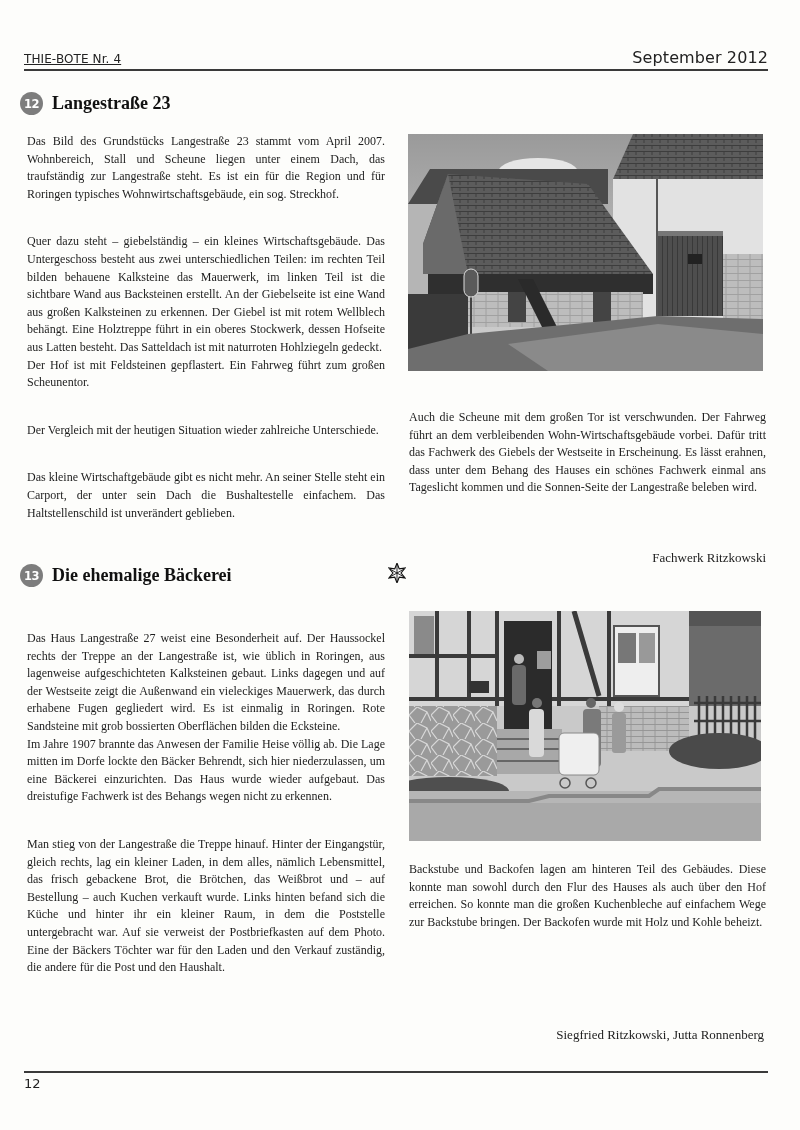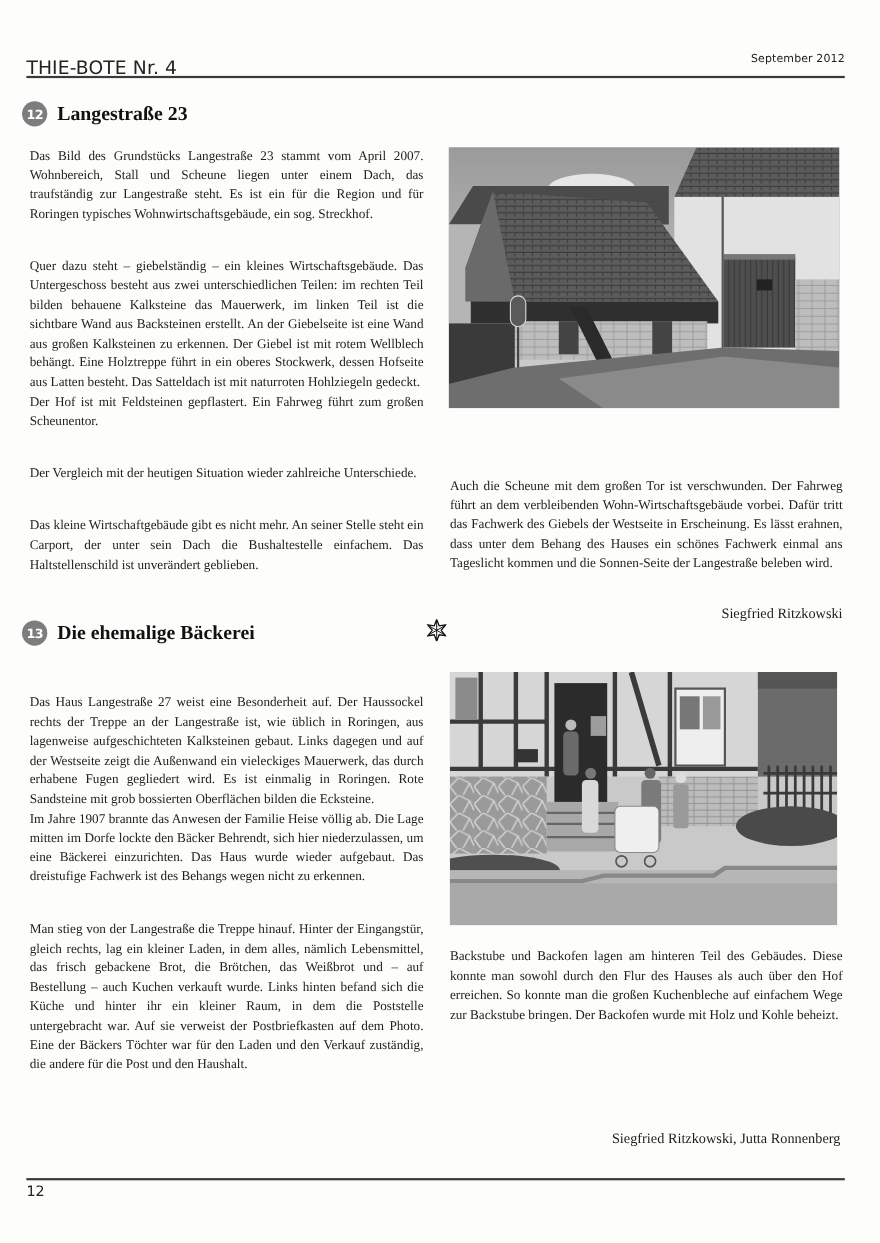--- a/index.html
+++ b/index.html
@@ -2,23 +2,23 @@
 <html><head>
 <meta charset="utf-8">
 <style>
   html, body { margin: 0; padding: 0; }
   body {
     width: 800px; height: 1130px; background: #fdfdfb; position: relative; overflow: hidden;
     font-family: "Liberation Serif", "DejaVu Serif", serif; color: #1d1d1d;
   }
   .hdr-left, .hdr-right, .page-num {
     position: absolute; font-family: "DejaVu Sans", "Liberation Sans", sans-serif;
-    font-size: 10px; color: #222; letter-spacing: 0.1px;
+    font-size: 16px; color: #222; letter-spacing: 0.1px;
   }
-  .hdr-left { left: 24px; top: 52px; font-size: 17px; }
+  .hdr-left { left: 24px; top: 52px; font-size: 12px; text-decoration: underline; }
   .hdr-right { right: 32px; top: 48px; }
   .rule { position: absolute; left: 24px; right: 32px; height: 2px; background: #3a3a3a; }
   .rule.top { top: 69px; }
   .rule.bottom { top: 1071px; }
   .page-num { left: 24px; top: 1076px; font-size: 13px; }
 
   .sec-title { position: absolute; left: 20px; display: flex; align-items: center; }
   .badge {
     width: 23px; height: 23px; border-radius: 50%; background: #7d7d7d; color: #fff;
     font-family: "DejaVu Sans", sans-serif; font-weight: bold; font-size: 11.5px;
@@ -103,24 +103,24 @@
     <rect x="0" y="160" width="60" height="55" fill="#3a3a3a"></rect>
 
     <rect x="62" y="137" width="2" height="80" fill="#444"></rect>
     <rect x="56" y="135" width="14" height="28" rx="7" fill="#5a5a5a" stroke="#ddd" stroke-width="1"></rect>
 
     <polygon points="0,215 60,200 250,182 355,185 355,237 0,237" fill="#6e6e6e"></polygon>
     <polygon points="100,210 250,190 355,200 355,237 140,237" fill="#8a8a8a"></polygon>
   </svg>
 </div>
 
-<div class="col" style="left:409px; top:433px; width:357px;">
+<div class="col" style="left:409px; top:409px; width:357px;">
   <p>Auch die Scheune mit dem großen Tor ist verschwunden. Der Fahrweg führt an dem verbleibenden Wohn-Wirtschaftsgebäude vorbei. Dafür tritt das Fachwerk des Giebels der Westseite in Erscheinung. Es lässt erahnen, dass unter dem Behang des Hauses ein schönes Fachwerk einmal ans Tageslicht kommen und die Sonnen-Seite der Langestraße beleben wird.</p>
 </div>
-<div class="sig" style="right:34px; top:550px;">Siegfried Ritzkowski</div>
+<div class="sig" style="right:34px; top:550px;">Fachwerk Ritzkowski</div>
 
 <svg class="star" viewBox="0 0 20 22">
   <polygon points="10,0 12.5,6.5 19,5.5 14.5,11 19,16.5 12.5,15.5 10,22 7.5,15.5 1,16.5 5.5,11 1,5.5 7.5,6.5" fill="#fff" stroke="#111" stroke-width="1.3"></polygon>
   <path d="M10 2 V20 M2 6.5 L18 15.5 M18 6.5 L2 15.5" stroke="#111" stroke-width="1"></path>
 </svg>
 
 <div class="sec-title" id="title13">
   <div class="badge">13</div>
   <h2>Die ehemalige Bäckerei</h2>
 </div>

